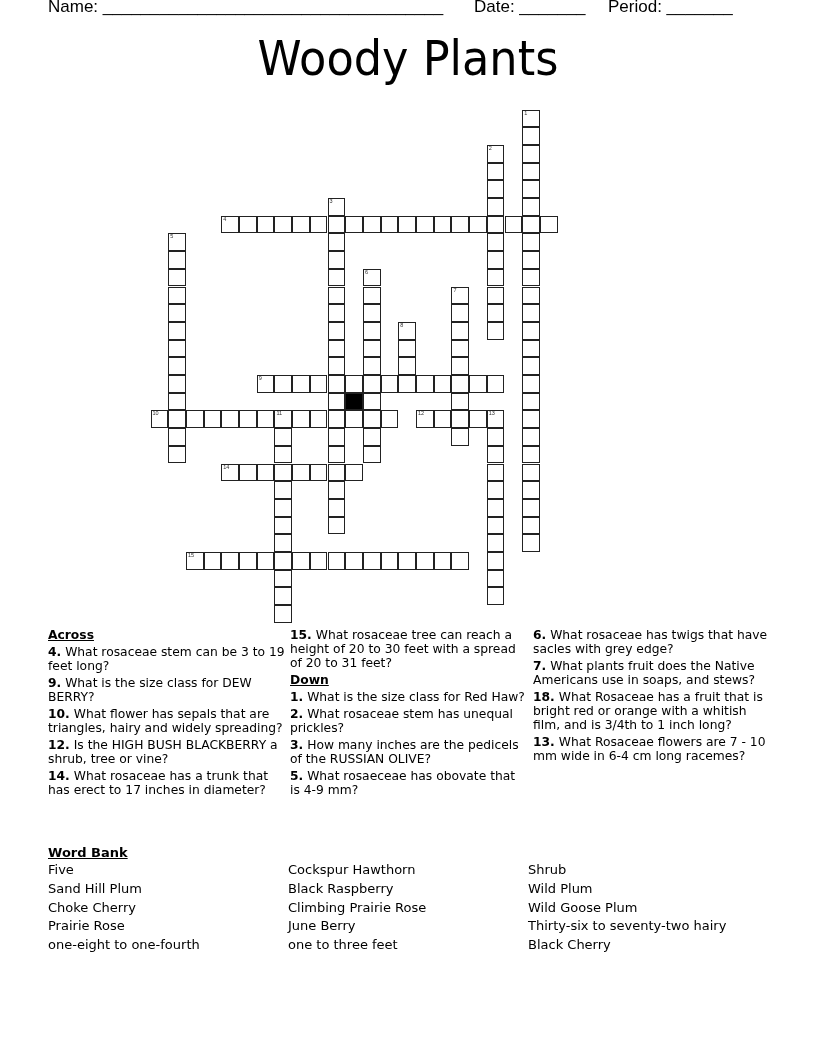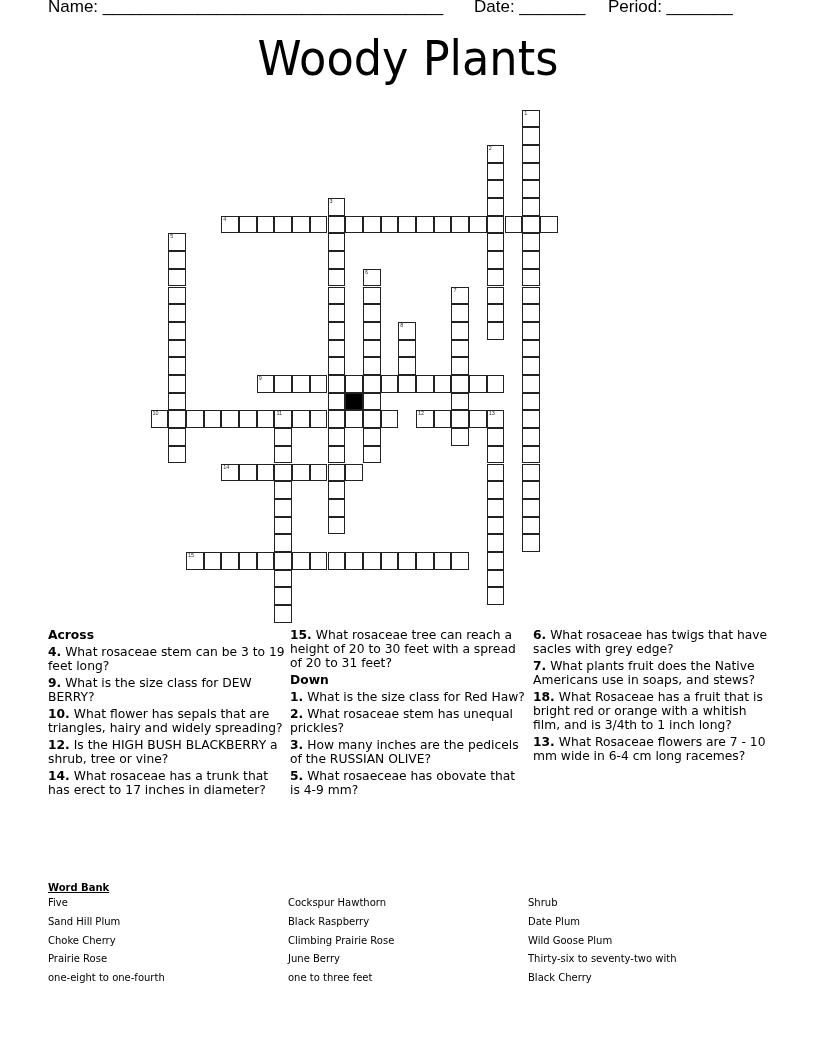--- a/index.html
+++ b/index.html
@@ -5,27 +5,27 @@
   html, body { margin: 0; padding: 0; background: #ffffff; }
   body { width: 816px; height: 1056px; position: relative; overflow: hidden; color: #000; }
   .header { position: absolute; top: -3px; left: 48px; font-family: "Liberation Sans", sans-serif; font-size: 17px; white-space: pre; }
   .header span { margin-right: 0; }
   .title { position: absolute; top: 30px; left: 0; width: 816px; text-align: center; font-family: "DejaVu Sans", sans-serif; font-size: 48px; font-weight: normal; letter-spacing: 0px; transform: scaleX(0.93); }
   .grid { position: absolute; left: 151px; top: 110px; width: 420px; height: 520px; }
   .cell { position: absolute; width: 17.7px; height: 17.7px; box-sizing: border-box; border: 1px solid #222; background: #fff; margin-left: -0.5px; margin-top: -0.5px; }
   .cell.black { background: #000; }
   .cell .num { position: absolute; top: 0px; left: 1px; font-family: "Liberation Sans", sans-serif; font-size: 5.5px; color: #333; line-height: 1; }
   .clues { position: absolute; top: 628px; font-family: "DejaVu Sans", sans-serif; font-size: 12.3px; line-height: 14px; }
-  .clues .head { font-weight: bold; margin-bottom: 3px; }
+  .clues .head { font-weight: bold; text-decoration: underline; margin-bottom: 3px; }
   .clues .clue { margin-bottom: 3px; }
   .clues .clue b { font-weight: bold; }
   .col1 { left: 48px; width: 240px; }
   .col2 { left: 290px; width: 236px; }
   .col3 { left: 533px; width: 240px; }
-  .wordbank { position: absolute; top: 845px; left: 48px; width: 740px; font-family: "DejaVu Sans", sans-serif; font-size: 10px; margin-top: 37px; }
+  .wordbank { position: absolute; top: 845px; left: 48px; width: 740px; font-family: "DejaVu Sans", sans-serif; font-size: 13px; }
   .wordbank .head { font-weight: bold; text-decoration: underline; margin-bottom: 2px; }
   .wb-grid { display: grid; grid-template-columns: 240px 240px 240px; row-gap: 2.8px; }
   .wb-grid div { height: 16px; line-height: 16px; }
 </style>
 </head>
 <body>
 
 <div class="header">
   <span style="position:absolute;left:0;top:0;">Name: ____________________________________</span>
   <span style="position:absolute;left:426px;top:0;">Date: _______</span>
@@ -269,24 +269,24 @@
 </div>
 
 <div class="wordbank">
   <div class="head">Word Bank</div>
   <div class="wb-grid" id="wb-grid">
       <div>Five</div>
       <div>Cockspur Hawthorn</div>
       <div>Shrub</div>
       <div>Sand Hill Plum</div>
       <div>Black Raspberry</div>
-      <div>Date Plum</div>
+      <div>Wild Plum</div>
       <div>Choke Cherry</div>
       <div>Climbing Prairie Rose</div>
       <div>Wild Goose Plum</div>
       <div>Prairie Rose</div>
       <div>June Berry</div>
-      <div>Thirty-six to seventy-two with</div>
+      <div>Thirty-six to seventy-two hairy</div>
       <div>one-eight to one-fourth</div>
       <div>one to three feet</div>
       <div>Black Cherry</div>
     </div>
 </div>
 
 </body></html>

